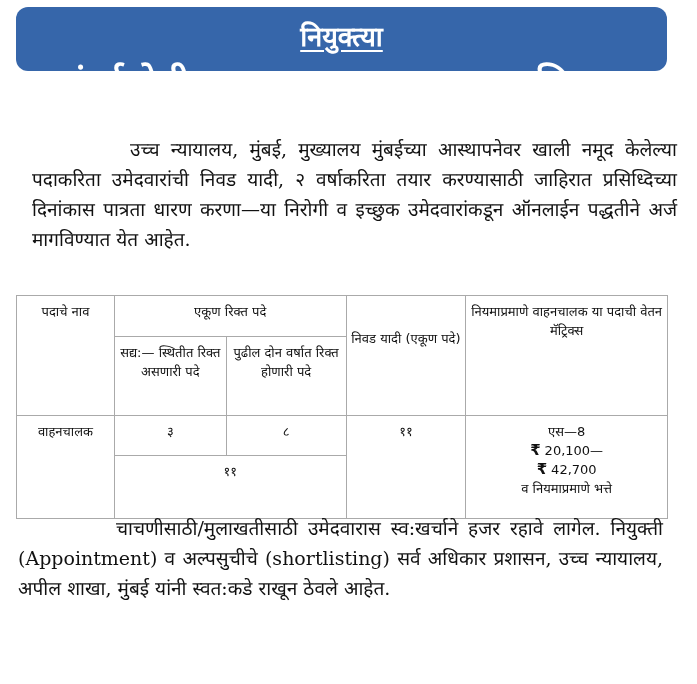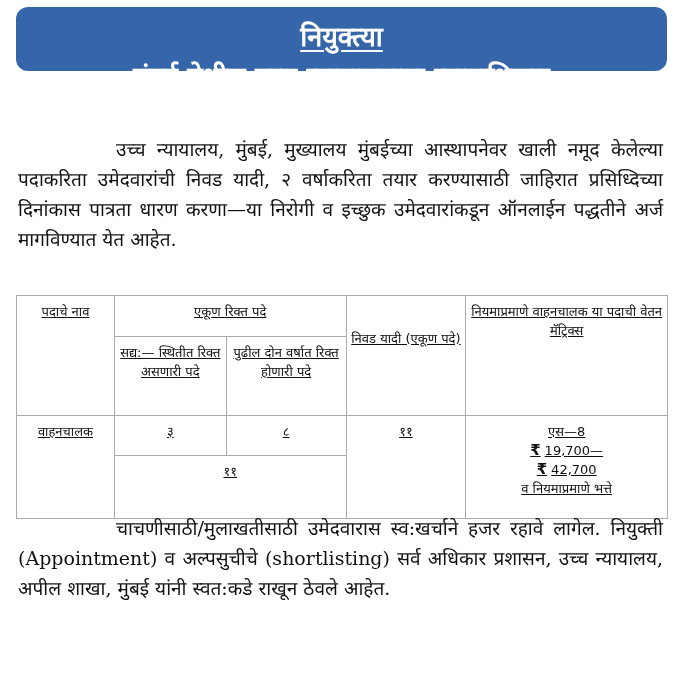--- a/index.html
+++ b/index.html
@@ -2,31 +2,31 @@
 <html><head>
 <meta charset="utf-8">
 <style>
   html, body { margin: 0; padding: 0; background: #ffffff; }
   body { width: 697px; height: 684px; position: relative; overflow: hidden;
          font-family: "DejaVu Sans", sans-serif; color: #111; }
   .banner { position: absolute; left: 16px; top: 7px; width: 651px; height: 64px;
             background: #3666aa; border-radius: 12px; color: #fff; text-align: center; }
   .banner .t1 { position: absolute; left: 0; right: 0; top: 10px; font-size: 27px;
                 font-weight: bold; text-decoration: underline; text-underline-offset: 4px; }
-  .banner .t2 { position: absolute; left: 0; right: 0; top: 50px; font-size: 27px;
+  .banner .t2 { position: absolute; left: 0; right: 0; top: 50px; font-size: 36px;
                 font-weight: bold; text-decoration: underline; text-underline-offset: 4px; }
   .para { position: absolute; left: 18px; width: 645px; font-size: 19px; line-height: 30px;
           text-align: justify; font-family: "DejaVu Serif", serif; }
   .para .indent { display: inline-block; width: 98px; }
-  .p1 { top: 134px; }
+  .p1 { top: 134px; margin-left: 14px; }
   .p2 { top: 513px; }
   table.vac { position: absolute; left: 16px; top: 295px; width: 652px; height: 224px;
               border-collapse: collapse; font-size: 13px; }
   table.vac td { border: 1.5px solid #aaa; text-align: center; vertical-align: top;
-                 padding: 6px 4px; line-height: 19px; text-decoration: underline; }
+                 padding: 6px 4px; line-height: 19px; }
   .pay-line { display: block; }
   .rupee { font-weight: bold; font-size: 15px; margin-right: 4px; }
 </style>
 </head>
 <body>
 
 <div class="banner">
   <div class="t1">नियुक्त्या</div>
   <div class="t2">मुंबई येथील उच्च न्यायालयाचा न्यायाधिकार</div>
 </div>
@@ -52,21 +52,21 @@
     <td>सद्य:— स्थितीत रिक्त असणारी पदे</td>
     <td>पुढील दोन वर्षात रिक्त होणारी पदे</td>
   </tr>
   <tr style="height:40px">
     <td rowspan="2">वाहनचालक</td>
     <td>३</td>
     <td>८</td>
     <td rowspan="2">११</td>
     <td rowspan="2">
       <span class="pay-line">एस—8</span>
-      <span class="pay-line"><span class="rupee">₹</span><span>19,700—</span></span>
+      <span class="pay-line"><span class="rupee">₹</span><span>20,100—</span></span>
       <span class="pay-line"><span class="rupee">₹</span><span>42,700</span></span>
       <span class="pay-line">व नियमाप्रमाणे भत्ते</span>
     </td>
   </tr>
   <tr style="height:62px">
     <td colspan="2">११</td>
   </tr>
 </tbody>
   </table>
 

